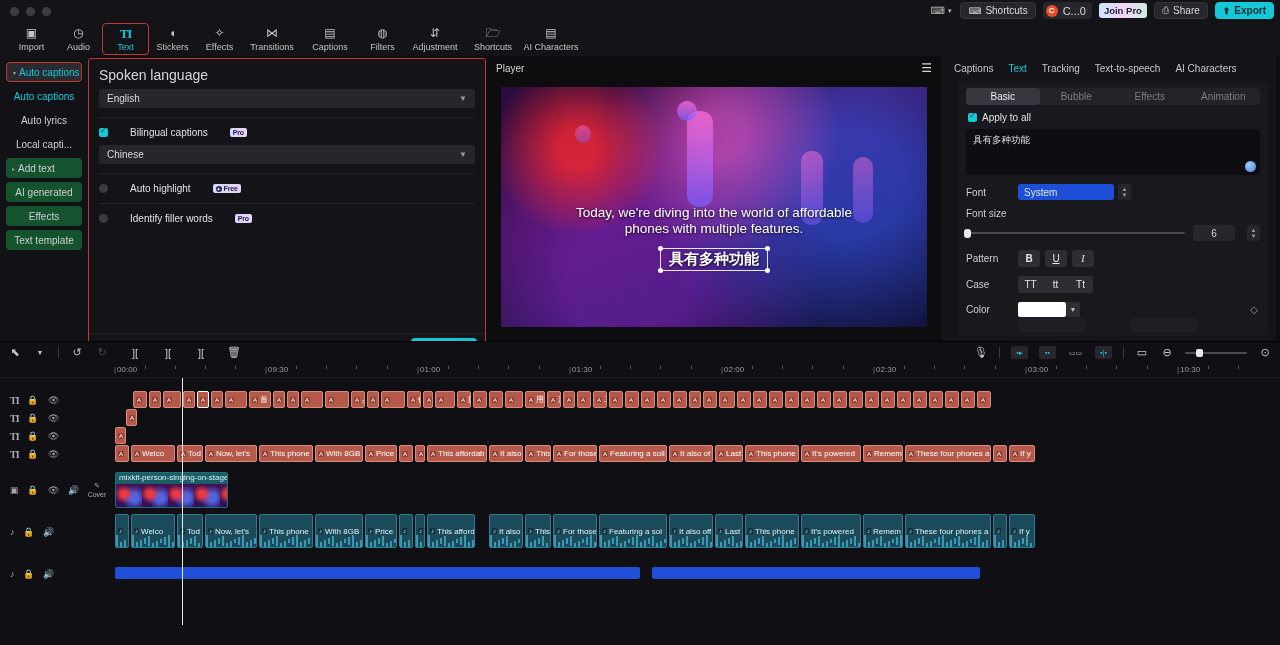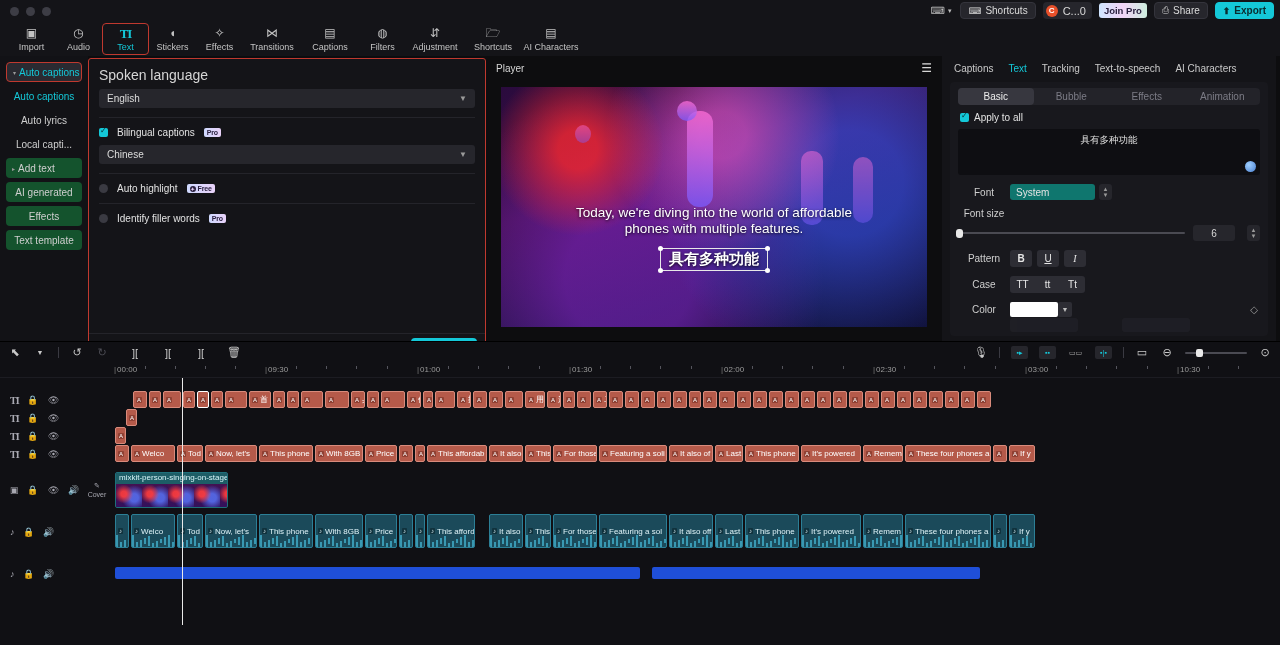--- a/index.html
+++ b/index.html
@@ -53,21 +53,21 @@
 
   
   .panel{ position:relative; width:398px; background:#141418; border:1px solid #c0392f; border-radius:3px;
           margin-top:2px; display:flex; flex-direction:column; }
   .panel-body{ flex:1; padding:8px 10px 0 10px; overflow:hidden; }
   .lbl{ font-size:14px; color:#d6d6d6; margin-bottom:6px; }
   .select{ height:19px; background:#26262c; border-radius:3px; display:flex; align-items:center;
            padding:0 8px; font-size:10px; color:#dcdcdc; justify-content:space-between;}
   .chev{ font-size:8px; color:#9a9a9a;}
   .divider{ height:1px; background:#24242a; margin:9px 0; }
-  .rowchk{ display:flex; align-items:center; gap:9px; }
+  .rowchk{ display:flex; align-items:center; gap:22px; }
   .cb{ width:9px; height:9px; border-radius:2px; background:#3a3a42; flex:none;}
   .cb.on{ background:#14c8d8; position:relative;}
   .cb.on:after{ content:"✓"; position:absolute; left:1px; top:-2px; font-size:8px; color:#06282c;}
   .cb.round{ border-radius:50%; }
   .chk-txt{ font-size:10px; color:#e2e2e2; }
   .badge{ font-size:7px; font-weight:bold; padding:1px 3px; border-radius:2px; color:#2b2140;
           background:linear-gradient(90deg,#cfd9ff,#e9d2f9); letter-spacing:-0.2px;}
   .badge.free{ display:flex; align-items:center; gap:2px;}
   .badge.free .bdot{ width:6px;height:6px;border-radius:50%;background:#2b2140;color:#e9d2f9;font-size:5px;
                      display:flex;align-items:center;justify-content:center;}
@@ -97,33 +97,33 @@
   .hdl{ position:absolute; width:5px; height:5px; background:#fff; border-radius:50%; }
   .player-foot{ height:26px; display:flex; align-items:center; padding:0 14px; font-size:10px; color:#b9b9b9;}
   .t-cur{ color:#14c8d8; }
   .pf-right{ margin-left:auto; display:flex; align-items:center; gap:11px; color:#b9b9b9;}
   .ratio{ border:1px solid #8d8d8d; border-radius:2px; font-size:7px; padding:0 2px;}
 
   
   .insp{ width:334px; background:#141418; display:flex; flex-direction:column; }
   .insp-tabs{ height:24px; display:flex; align-items:center; gap:15px; padding:0 12px; font-size:10px; color:#c9c9c9;}
   .insp-tabs .on{ color:#14c8d8; }
-  .insp-card{ flex:1; margin:2px 8px 0 8px; background:#18181d; border-radius:4px; padding:6px 8px;
-              position:relative; overflow:hidden;text-align:center; }
+  .insp-card{ flex:1; margin:2px 8px 0 16px; background:#18181d; border-radius:4px; padding:6px 8px;
+              position:relative; overflow:hidden; }
   .segbar{ height:17px; background:#232329; border-radius:4px; display:flex; }
   .seg{ flex:1; display:flex; align-items:center; justify-content:center; font-size:10px; color:#7c7c86; border-radius:4px;}
   .seg.on{ background:#37373f; color:#ececec; }
   .applyrow{ display:flex; align-items:center; gap:5px; margin:7px 0 6px 2px; }
   .txtbox{ height:46px; background:#0e0e12; border-radius:3px; padding:5px 7px; font-size:9.5px; color:#e3e3e3;
            position:relative;}
   .tb-orb{ position:absolute; right:4px; bottom:3px; width:11px; height:11px; border-radius:50%;
            background:radial-gradient(circle at 35% 35%,#9ecfff,#4a7fd0);}
   .frow{ display:flex; align-items:center; margin-top:9px; }
   .fl{ width:52px; font-size:10px; color:#cfcfcf; }
-  .finput{ height:16px; background:#0f766e; border-radius:3px; flex:none; width:85px; display:flex; align-items:center;
+  .finput{ height:16px; background:#1d4ed8; border-radius:3px; flex:none; width:96px; display:flex; align-items:center;
            padding:0 6px; font-size:10px; color:#e3e3e3;}
   .stepper{ width:13px; height:16px; margin-left:4px; background:#26262c; border-radius:3px; color:#9a9a9a;
             font-size:6px; display:flex; flex-direction:column; align-items:center; justify-content:center; line-height:6px;}
   .sliderow{ display:flex; align-items:center; margin-top:6px; gap:8px;}
   .track{ flex:1; height:2px; background:#4a4a52; border-radius:2px; position:relative; }
   .knob{ position:absolute; left:-2px; top:-3.5px; width:7px; height:9px; background:#e9e9e9; border-radius:3px;}
   .numbox{ width:42px; height:16px; background:#26262c; border-radius:3px; display:flex; align-items:center;
            justify-content:center; font-size:10px;}
   .sq{ width:22px; height:17px; background:#2d2d34; border-radius:3px; display:flex; align-items:center;
        justify-content:center; font-size:10px; color:#e6e6e6; margin-right:5px;}

